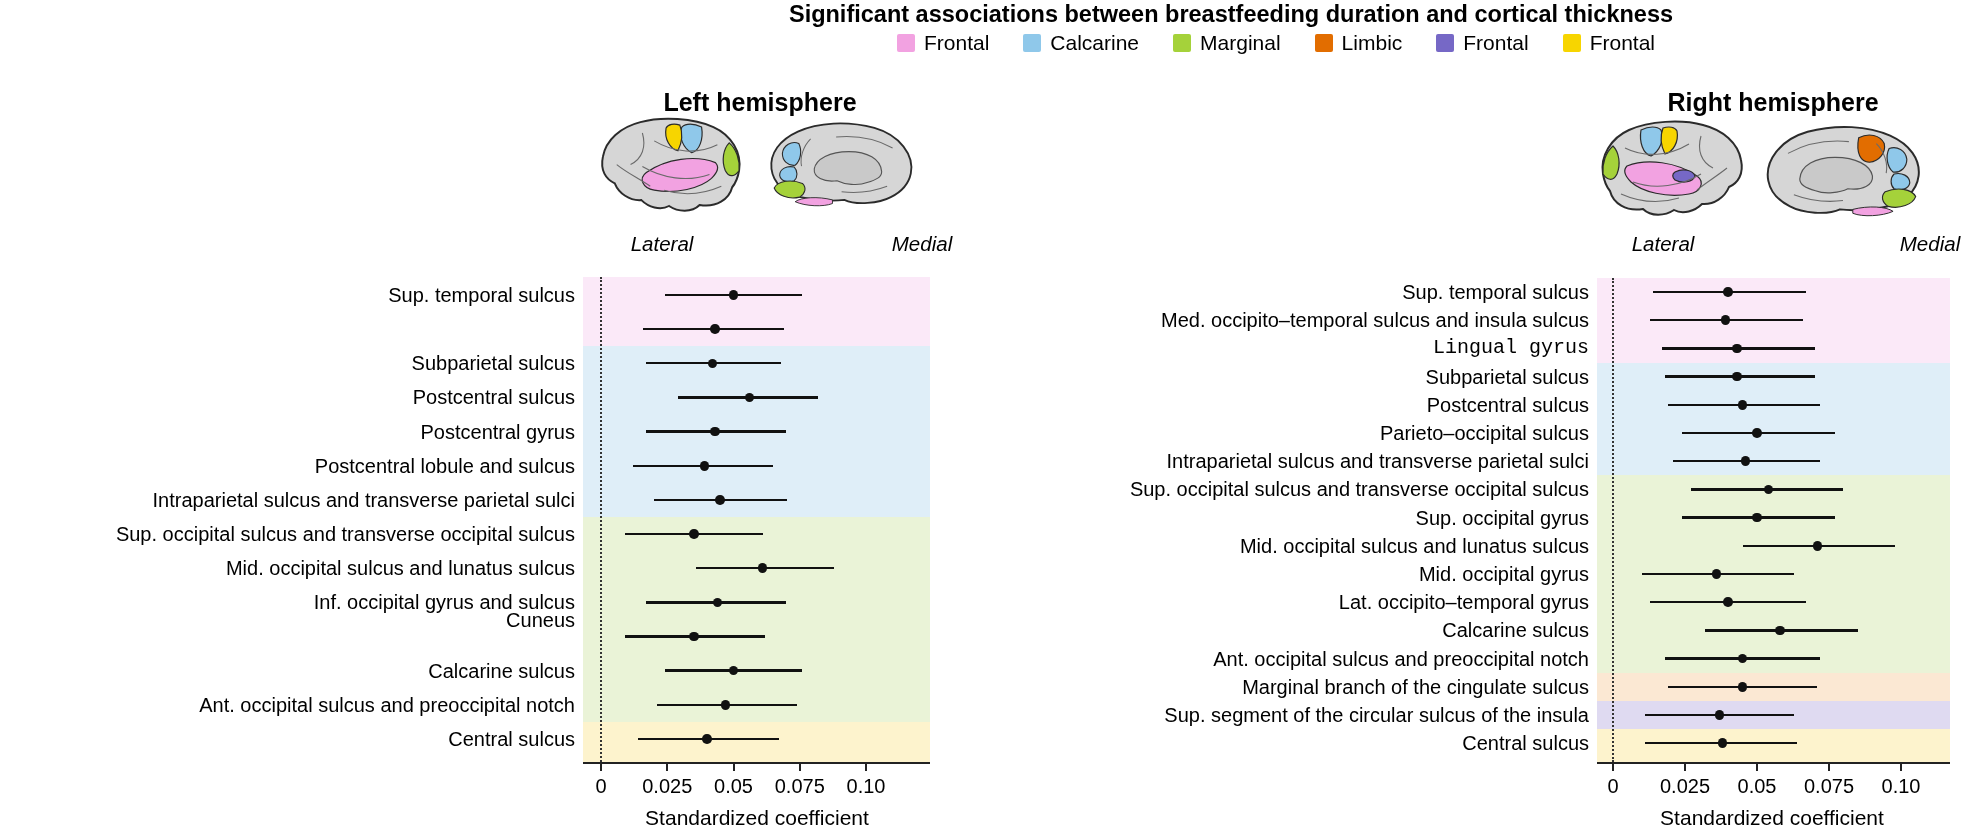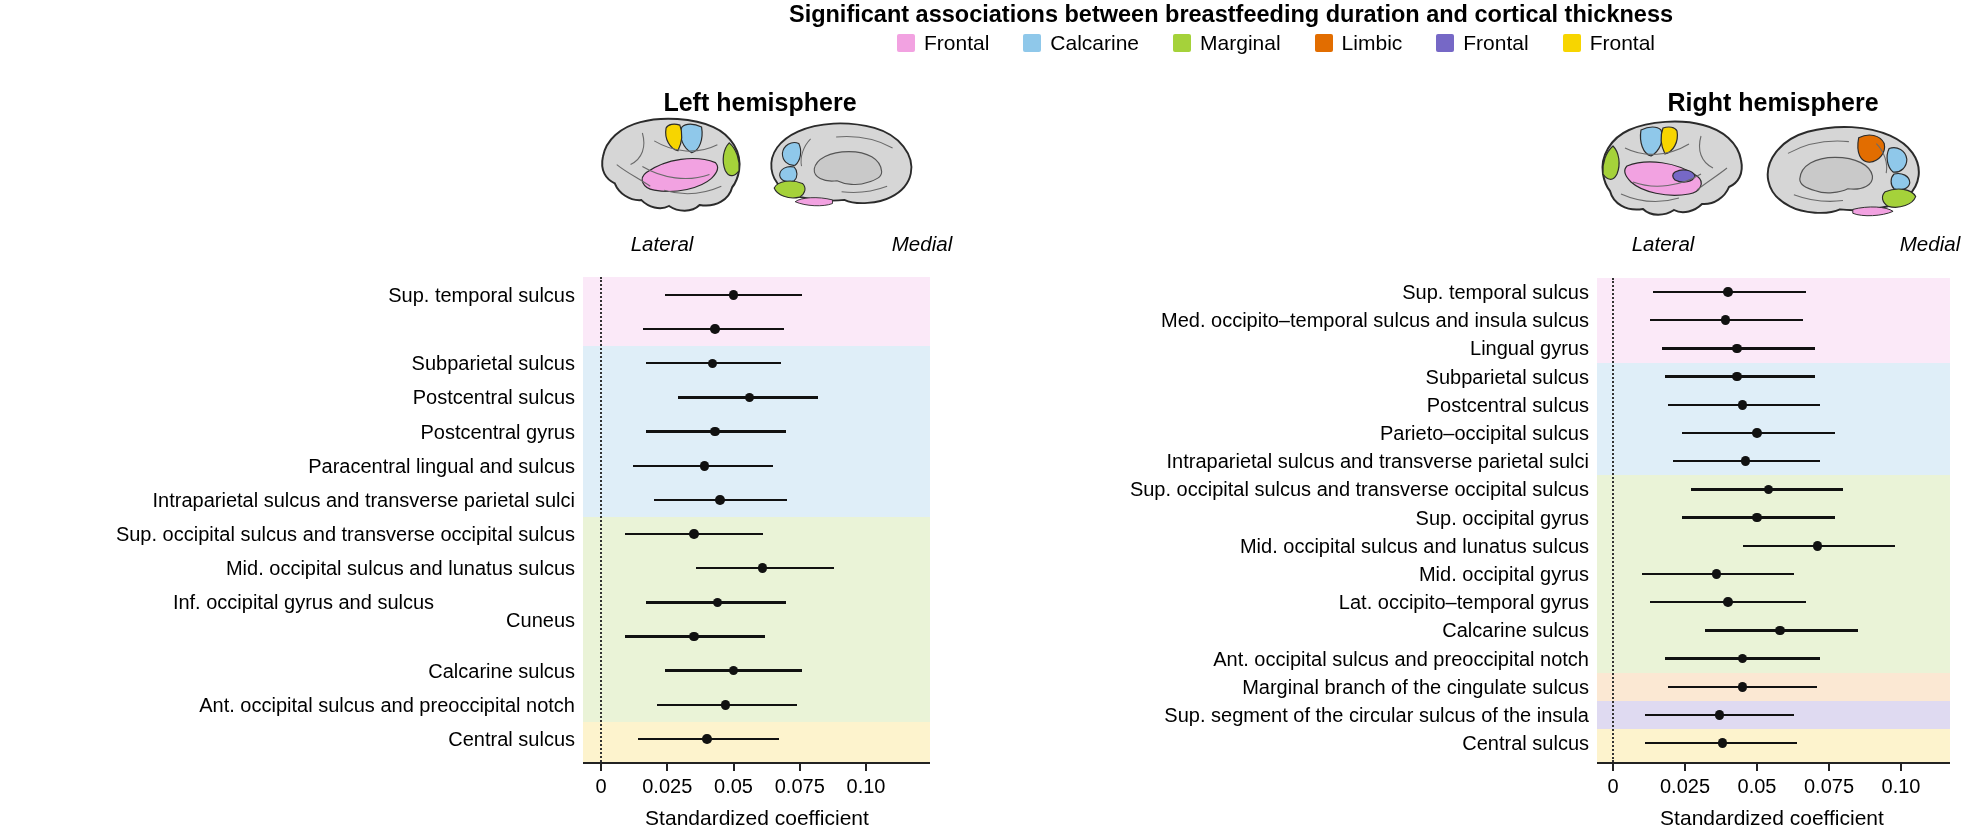--- a/index.html
+++ b/index.html
@@ -111,33 +111,33 @@
     <div class="abs" style="left: 710.15px; top: 324.35px; width: 9.6px; height: 9.6px; border-radius: 50%; background: rgb(17, 17, 17);"></div>
     <div class="abs row-label" style="left: 0px; top: 352.3px; width: 575px;">Subparietal sulcus</div>
     <div class="abs" style="left: 646.05px; top: 362.1px; width: 135.15px; height: 2.4px; background: rgb(17, 17, 17);"></div>
     <div class="abs" style="left: 707.5px; top: 358.5px; width: 9.6px; height: 9.6px; border-radius: 50%; background: rgb(17, 17, 17);"></div>
     <div class="abs row-label" style="left: 0px; top: 386.45px; width: 575px;">Postcentral sulcus</div>
     <div class="abs" style="left: 677.85px; top: 396.25px; width: 140.45px; height: 2.4px; background: rgb(17, 17, 17);"></div>
     <div class="abs" style="left: 744.6px; top: 392.65px; width: 9.6px; height: 9.6px; border-radius: 50%; background: rgb(17, 17, 17);"></div>
     <div class="abs row-label" style="left: 0px; top: 420.6px; width: 575px;">Postcentral gyrus</div>
     <div class="abs" style="left: 646.05px; top: 430.4px; width: 140.45px; height: 2.4px; background: rgb(17, 17, 17);"></div>
     <div class="abs" style="left: 710.15px; top: 426.8px; width: 9.6px; height: 9.6px; border-radius: 50%; background: rgb(17, 17, 17);"></div>
-    <div class="abs row-label" style="left: 0px; top: 454.75px; width: 575px;">Paracentral lingual and sulcus</div>
+    <div class="abs row-label" style="left: 0px; top: 454.75px; width: 575px;">Postcentral lobule and sulcus</div>
     <div class="abs" style="left: 632.8px; top: 464.55px; width: 140.45px; height: 2.4px; background: rgb(17, 17, 17);"></div>
     <div class="abs" style="left: 699.55px; top: 460.95px; width: 9.6px; height: 9.6px; border-radius: 50%; background: rgb(17, 17, 17);"></div>
     <div class="abs row-label" style="left: 0px; top: 488.9px; width: 575px;">Intraparietal sulcus and transverse parietal sulci</div>
     <div class="abs" style="left: 654px; top: 498.7px; width: 132.5px; height: 2.4px; background: rgb(17, 17, 17);"></div>
     <div class="abs" style="left: 715.45px; top: 495.1px; width: 9.6px; height: 9.6px; border-radius: 50%; background: rgb(17, 17, 17);"></div>
     <div class="abs row-label" style="left: 0px; top: 523.05px; width: 575px;">Sup. occipital sulcus and transverse occipital sulcus</div>
     <div class="abs" style="left: 624.85px; top: 532.85px; width: 137.8px; height: 2.4px; background: rgb(17, 17, 17);"></div>
     <div class="abs" style="left: 688.95px; top: 529.25px; width: 9.6px; height: 9.6px; border-radius: 50%; background: rgb(17, 17, 17);"></div>
     <div class="abs row-label" style="left: 0px; top: 557.2px; width: 575px;">Mid. occipital sulcus and lunatus sulcus</div>
     <div class="abs" style="left: 696.4px; top: 567px; width: 137.8px; height: 2.4px; background: rgb(17, 17, 17);"></div>
     <div class="abs" style="left: 757.85px; top: 563.4px; width: 9.6px; height: 9.6px; border-radius: 50%; background: rgb(17, 17, 17);"></div>
-    <div class="abs row-label" style="left: 16px; top: 591.35px; width: 575px; text-align: center;">Inf. occipital gyrus and sulcus</div>
+    <div class="abs row-label" style="left: 0px; top: 591.35px; width: 575px;">Inf. occipital gyrus and sulcus</div>
     <div class="abs" style="left: 646.05px; top: 601.15px; width: 140.45px; height: 2.4px; background: rgb(17, 17, 17);"></div>
     <div class="abs" style="left: 712.8px; top: 597.55px; width: 9.6px; height: 9.6px; border-radius: 50%; background: rgb(17, 17, 17);"></div>
     <div class="abs row-label" style="left: 0px; top: 609px; width: 575px;">Cuneus</div>
     <div class="abs" style="left: 624.85px; top: 635.3px; width: 140.45px; height: 2.4px; background: rgb(17, 17, 17);"></div>
     <div class="abs" style="left: 688.95px; top: 631.7px; width: 9.6px; height: 9.6px; border-radius: 50%; background: rgb(17, 17, 17);"></div>
     <div class="abs row-label" style="left: 0px; top: 659.65px; width: 575px;">Calcarine sulcus</div>
     <div class="abs" style="left: 664.6px; top: 669.45px; width: 137.8px; height: 2.4px; background: rgb(17, 17, 17);"></div>
     <div class="abs" style="left: 728.7px; top: 665.85px; width: 9.6px; height: 9.6px; border-radius: 50%; background: rgb(17, 17, 17);"></div>
     <div class="abs row-label" style="left: 0px; top: 693.8px; width: 575px;">Ant. occipital sulcus and preoccipital notch</div>
     <div class="abs" style="left: 656.65px; top: 703.6px; width: 140.45px; height: 2.4px; background: rgb(17, 17, 17);"></div>
@@ -163,21 +163,21 @@
     <div class="abs" style="left: 1597px; top: 672.7px; width: 353px; height: 28.2px; background: rgb(251, 232, 211);"></div>
     <div class="abs" style="left: 1597px; top: 700.9px; width: 353px; height: 28.2px; background: rgb(223, 218, 241);"></div>
     <div class="abs" style="left: 1597px; top: 729.1px; width: 353px; height: 32.9px; background: rgb(253, 243, 205);"></div>
     <div class="abs" style="left: 1612px; top: 278px; width: 0px; height: 484px; border-left: 2.2px dotted rgb(51, 51, 51);"></div>
     <div class="abs row-label" style="left: 0px; top: 281px; width: 1589px;">Sup. temporal sulcus</div>
     <div class="abs" style="left: 1653.32px; top: 290.8px; width: 152.64px; height: 2.4px; background: rgb(17, 17, 17);"></div>
     <div class="abs" style="left: 1723.4px; top: 287.2px; width: 9.6px; height: 9.6px; border-radius: 50%; background: rgb(17, 17, 17);"></div>
     <div class="abs row-label" style="left: 0px; top: 309.2px; width: 1589px;">Med. occipito–temporal sulcus and insula sulcus</div>
     <div class="abs" style="left: 1650.44px; top: 319px; width: 152.64px; height: 2.4px; background: rgb(17, 17, 17);"></div>
     <div class="abs" style="left: 1720.52px; top: 315.4px; width: 9.6px; height: 9.6px; border-radius: 50%; background: rgb(17, 17, 17);"></div>
-    <div class="abs row-label" style="left: 0px; top: 337.4px; width: 1589px;">Lingual gyrus</div>
+    <div class="abs row-label" style="left: 0px; top: 337.4px; width: 1589px; font-family: Liberation Mono, monospace;">Lingual gyrus</div>
     <div class="abs" style="left: 1661.96px; top: 347.2px; width: 152.64px; height: 2.4px; background: rgb(17, 17, 17);"></div>
     <div class="abs" style="left: 1732.04px; top: 343.6px; width: 9.6px; height: 9.6px; border-radius: 50%; background: rgb(17, 17, 17);"></div>
     <div class="abs row-label" style="left: 0px; top: 365.6px; width: 1589px;">Subparietal sulcus</div>
     <div class="abs" style="left: 1664.84px; top: 375.4px; width: 149.76px; height: 2.4px; background: rgb(17, 17, 17);"></div>
     <div class="abs" style="left: 1732.04px; top: 371.8px; width: 9.6px; height: 9.6px; border-radius: 50%; background: rgb(17, 17, 17);"></div>
     <div class="abs row-label" style="left: 0px; top: 393.8px; width: 1589px;">Postcentral sulcus</div>
     <div class="abs" style="left: 1667.72px; top: 403.6px; width: 152.64px; height: 2.4px; background: rgb(17, 17, 17);"></div>
     <div class="abs" style="left: 1737.8px; top: 400px; width: 9.6px; height: 9.6px; border-radius: 50%; background: rgb(17, 17, 17);"></div>
     <div class="abs row-label" style="left: 0px; top: 422px; width: 1589px;">Parieto–occipital sulcus</div>
     <div class="abs" style="left: 1682.12px; top: 431.8px; width: 152.64px; height: 2.4px; background: rgb(17, 17, 17);"></div>

